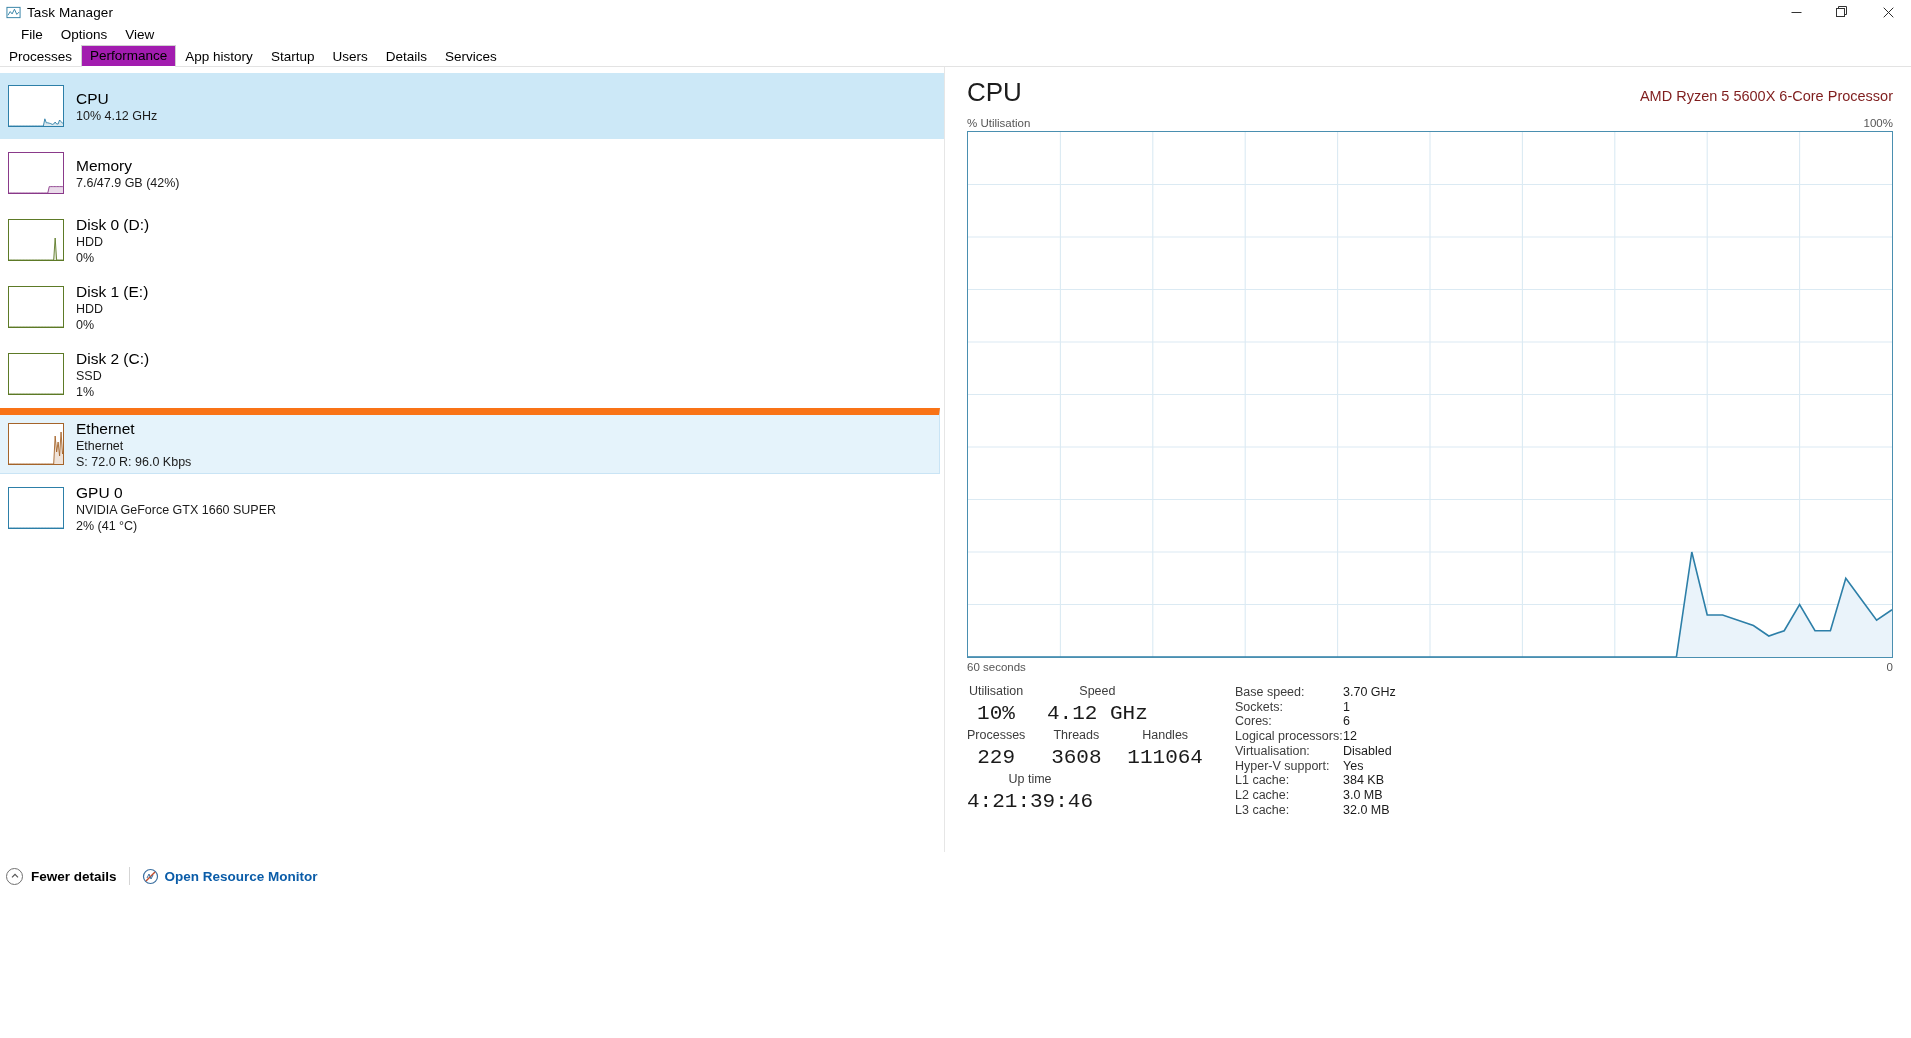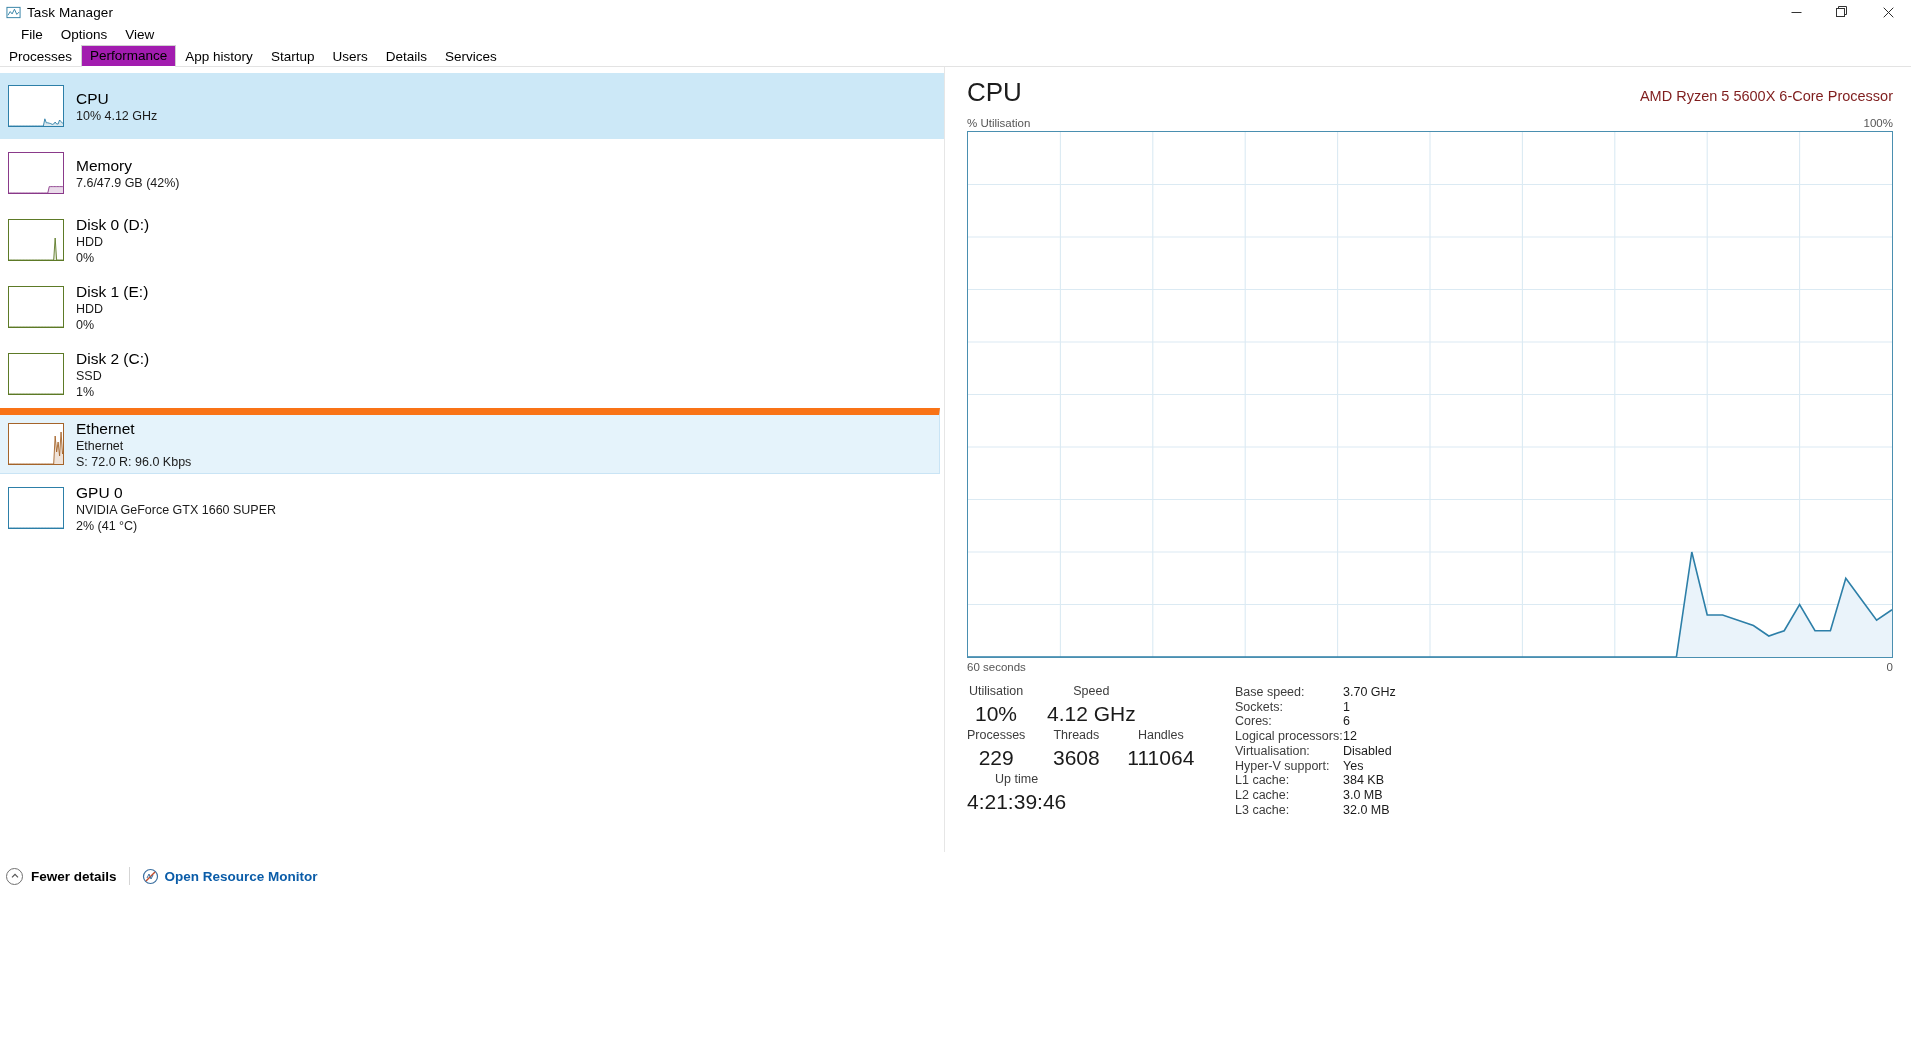--- a/index.html
+++ b/index.html
@@ -108,21 +108,21 @@
   }
 
   
   .stats { display: flex; margin-top: 10px; }
   .stats-left { width: 268px; text-align: center; }
   .stat-line { display: flex; }
   .stat-block { margin-right: 22px; }
   .stat-block.w1 { min-width: 58px; }
   .stat-block.w2 { min-width: 58px; }
   .stat-lbl { font-size: 12.5px; color: #3c3c3c; line-height: 17px; }
-  .stat-val { font-size: 21px; color: #1a1a1a; line-height: 27px; font-weight: 400; }
+  .stat-val { font-size: 21px; color: #1a1a1a; line-height: 27px; font-weight: 400; font-family: Liberation Mono, monospace; }
   .stats-mid { margin-top: 2px; }
   .kv { display: flex; font-size: 12.5px; line-height: 14.7px; color: #2b2b2b; }
   .kv .k { width: 108px; color: #3c3c3c; }
   .kv .v { color: #1a1a1a; }
 
   
   .statusbar {
     position: absolute; left: 0; right: 0; bottom: 0; height: 48px;
     display: flex; align-items: center; padding-left: 6px; background: #fff; font-weight: bold;
   }

